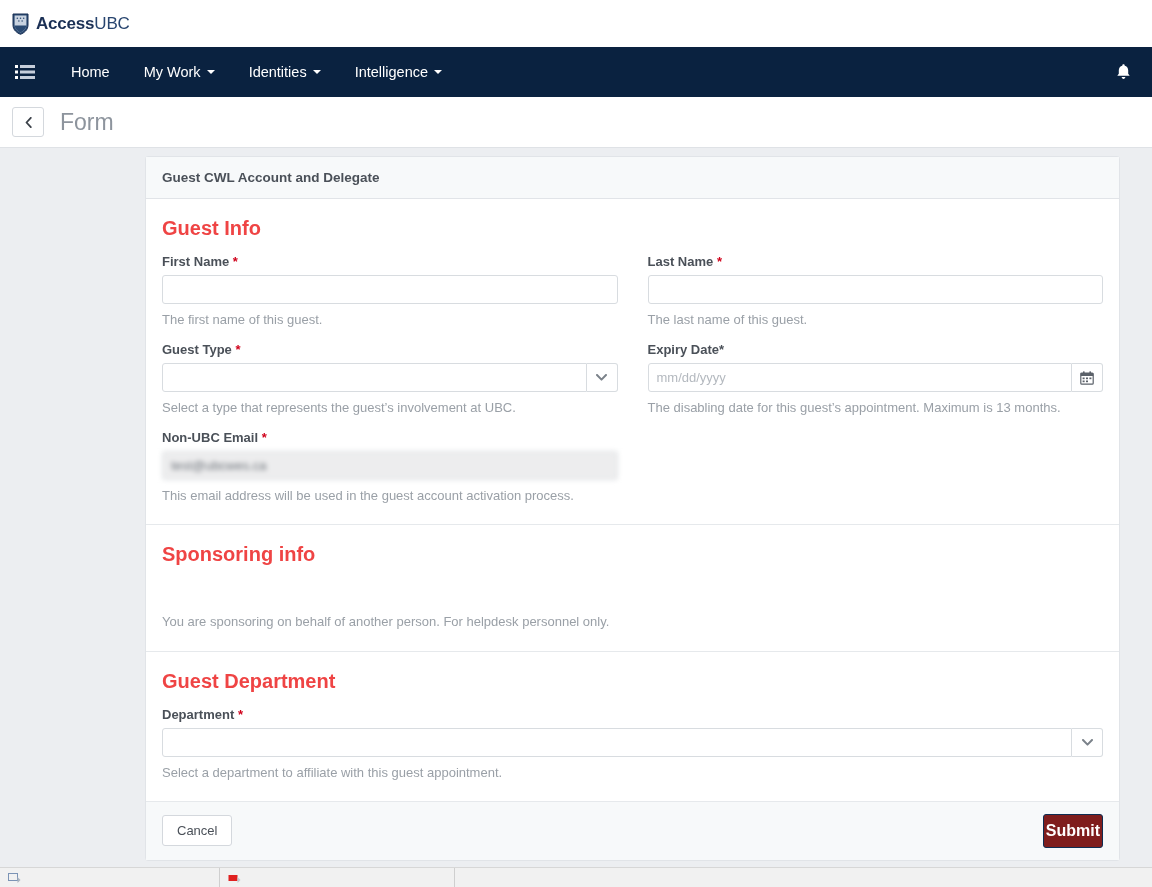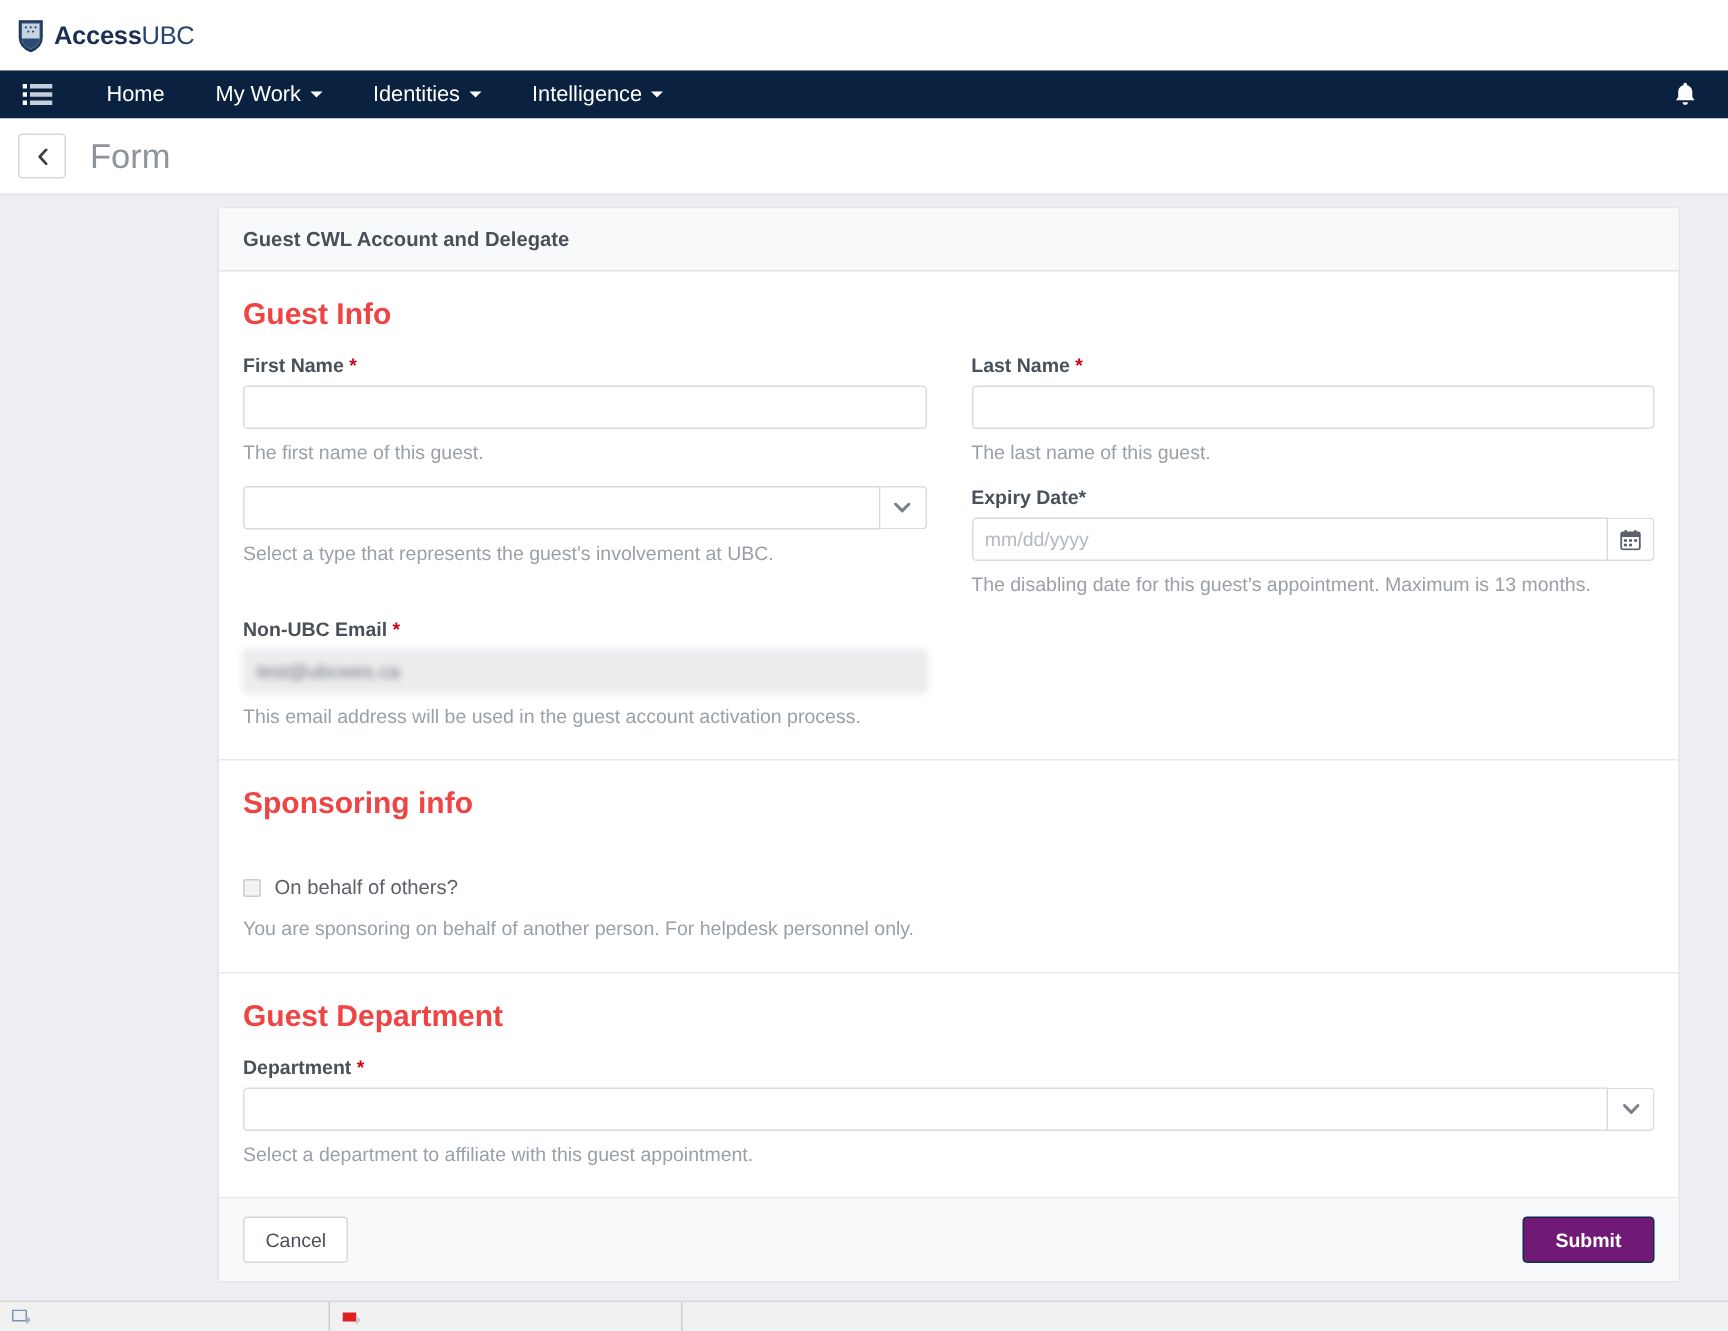--- a/index.html
+++ b/index.html
@@ -24,21 +24,21 @@
     font-size: 17px;
     color: #1b3055;
     letter-spacing: -0.2px;
     white-space: nowrap;
   }
   .brandtext .b { font-weight: bold; }
   .brandtext .l { font-weight: normal; color: #28456f; }
 
   
   .navbar {
-    height: 32px;
+    height: 50px;
     background: #0a2240;
     display: flex;
     align-items: center;
     padding: 0 14px 0 8px;
   }
   .nav-burger {
     width: 34px; height: 34px;
     display: flex; align-items: center; justify-content: center;
     margin-right: 12px;
     cursor: pointer;
@@ -204,27 +204,27 @@
     background: #ffffff;
     border-radius: 3px;
     font-size: 13px;
     color: #4a5058;
     padding: 7px 14px;
     cursor: pointer;
     font-family: "Liberation Sans", sans-serif;
   }
   .foot-spacer { flex: 1; }
   .btn-submit {
-    background: #701a75;
+    background: #7f1d1d;
     border: 1px solid #0e2d52;
     border-radius: 3px;
     color: #ffffff;
-    font-size: 13px;
+    font-size: 16px;
     font-weight: bold;
-    padding: 7px 21px;
+    padding: 7px 2px;
     cursor: pointer;
     font-family: "Liberation Sans", sans-serif;
   }
 
   
   .taskbar {
     position: absolute;
     left: 0; bottom: 0;
     width: 1152px;
     height: 20px;
@@ -337,20 +337,24 @@
             </label>
             <input class="inp" type="text" value="" style="">
             <div class="help">The last name of this guest.</div>
           </div>
         </div>
       </div>
 
       <div class="row">
         <div class="col">
           <div class="field">
+            <label class="fl">
+              <span>Guest Type</span>
+              <span class="req">*</span>
+            </label>
             <div class="inp-wrap">
               <input class="inp withaddon" type="text" value="" style="">
               <div class="addon">
                 <svg width="11" height="7" viewBox="0 0 11 7">
                   <path d="M1 1 L5.5 5.6 L10 1" stroke="#7b828a" stroke-width="2" fill="none" stroke-linecap="round" stroke-linejoin="round"></path>
                 </svg>
               </div>
             </div>
             <div class="help">Select a type that represents the guest’s involvement at UBC.</div>
           </div>
@@ -395,24 +399,20 @@
       </div>
     </div>
 
     <div class="section">
       <h2>Sponsoring info</h2>
 
       <div class="row">
 
         <div class="col">
           <div class="field" style="margin-bottom:0; padding-top:22px">
-            <div class="chk-row">
-              <span class="chk"></span>
-              <span class="chk-label">On behalf of others?</span>
-            </div>
             <div class="help" style="margin-top:11px; max-width:448px">You are sponsoring on behalf of another person. For helpdesk personnel only.</div>
           </div>
         </div>
       </div>
     </div>
 
     <div class="section">
       <h2>Guest Department</h2>
 
       <div class="field" style="margin-bottom:0">

